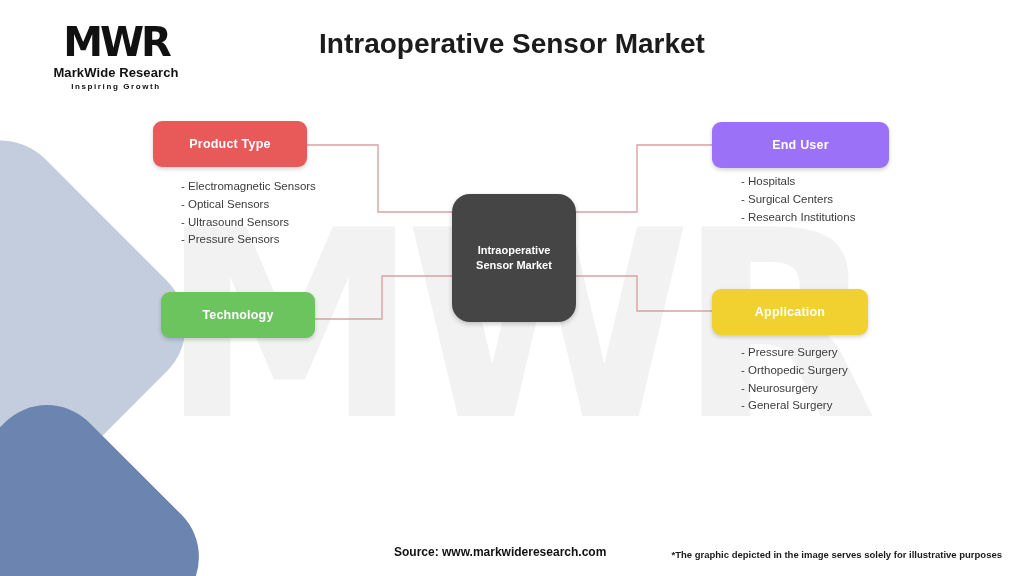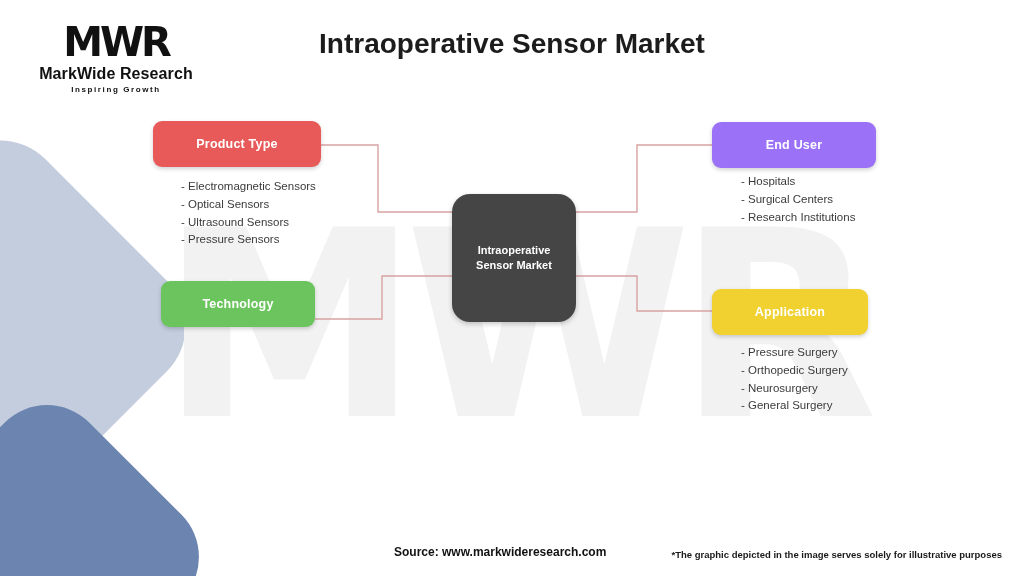--- a/index.html
+++ b/index.html
@@ -75,21 +75,21 @@
     font-family: "DejaVu Sans", sans-serif;
     font-size: 40px;
     font-weight: 700;
     letter-spacing: -3px;
     color: #111111;
     line-height: 1;
     display: block;
   }
   .logo-name {
     display: block;
-    font-size: 16px;
+    font-size: 13px;
     font-weight: 700;
     color: #111111;
     letter-spacing: 0.1px;
     margin-top: 3px;
   }
   .logo-tagline {
     display: block;
     font-size: 8px;
     font-weight: 700;
     color: #111111;
@@ -210,35 +210,35 @@
     </g>
   </svg>
 
   <div class="hub">
     <div class="hub-label">
       <span>Intraoperative</span><br>
       <span>Sensor Market</span>
     </div>
   </div>
 
-  <div class="node" style="left:153px; top:121px; width:168px; height:46px; background:#e85a5a;">
+  <div class="node" style="left:153px; top:121px; width:154px; height:46px; background:#e85a5a;">
     <span class="node-label">Product Type</span>
   </div>
   <div class="items" style="left:181px; top:178px;">
     <div>- Electromagnetic Sensors</div>
     <div>- Optical Sensors</div>
     <div>- Ultrasound Sensors</div>
     <div>- Pressure Sensors</div>
   </div>
 
-  <div class="node" style="left:161px; top:281px; width:154px; height:46px; background:#6cc45f;">
+  <div class="node" style="left:161px; top:292px; width:154px; height:46px; background:#6cc45f;">
     <span class="node-label">Technology</span>
   </div>
 
-  <div class="node" style="left:712px; top:122px; width:164px; height:46px; background:#9b72f7;">
+  <div class="node" style="left:712px; top:122px; width:177px; height:46px; background:#9b72f7;">
     <span class="node-label">End User</span>
   </div>
   <div class="items" style="left:741px; top:173px;">
     <div>- Hospitals</div>
     <div>- Surgical Centers</div>
     <div>- Research Institutions</div>
   </div>
 
   <div class="node" style="left:712px; top:289px; width:156px; height:46px; background:#f0d130;">
     <span class="node-label">Application</span>

